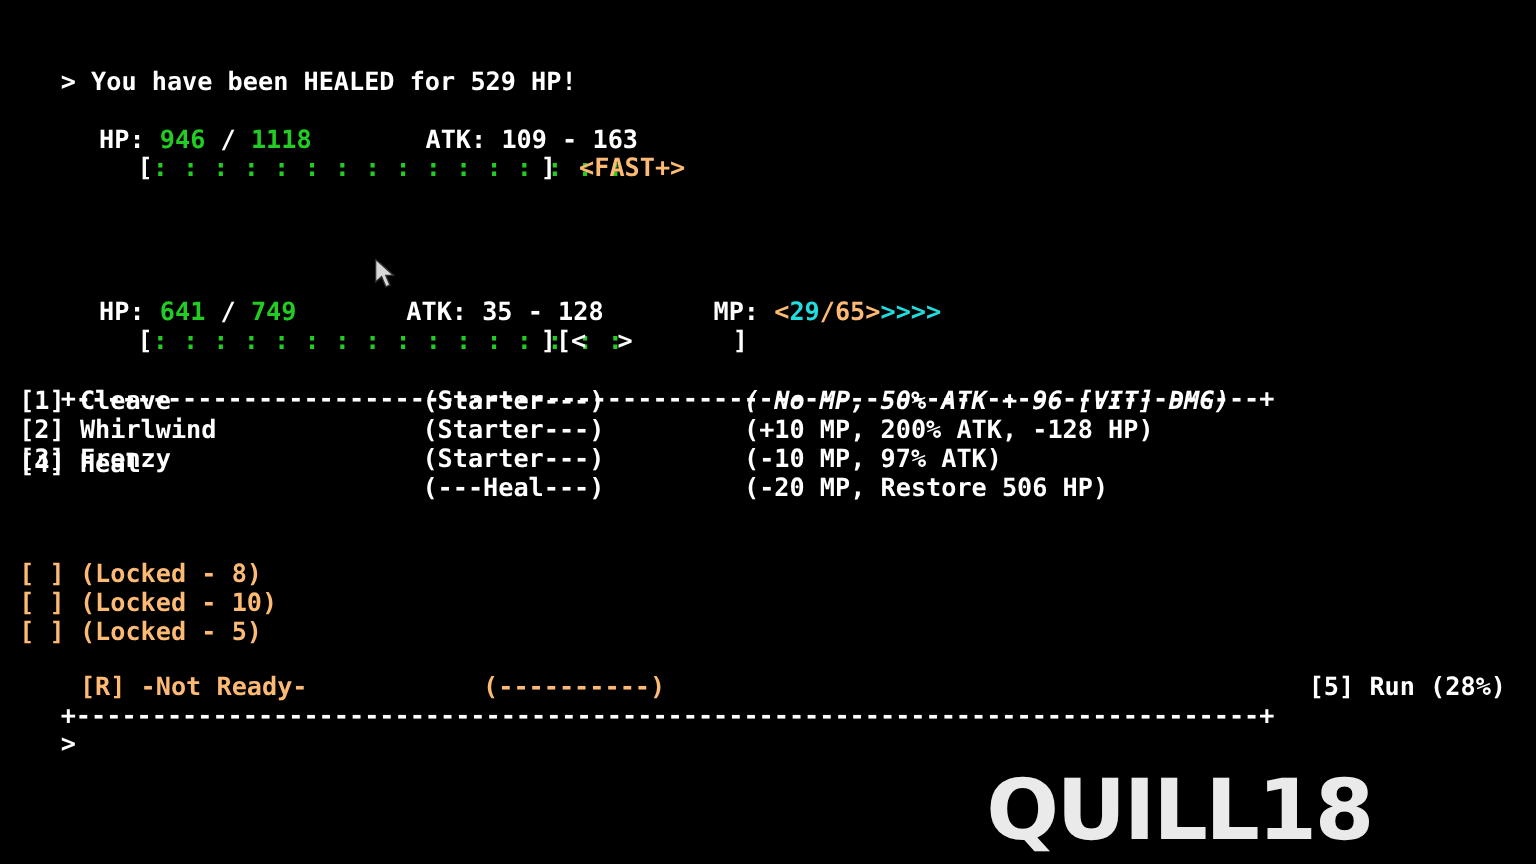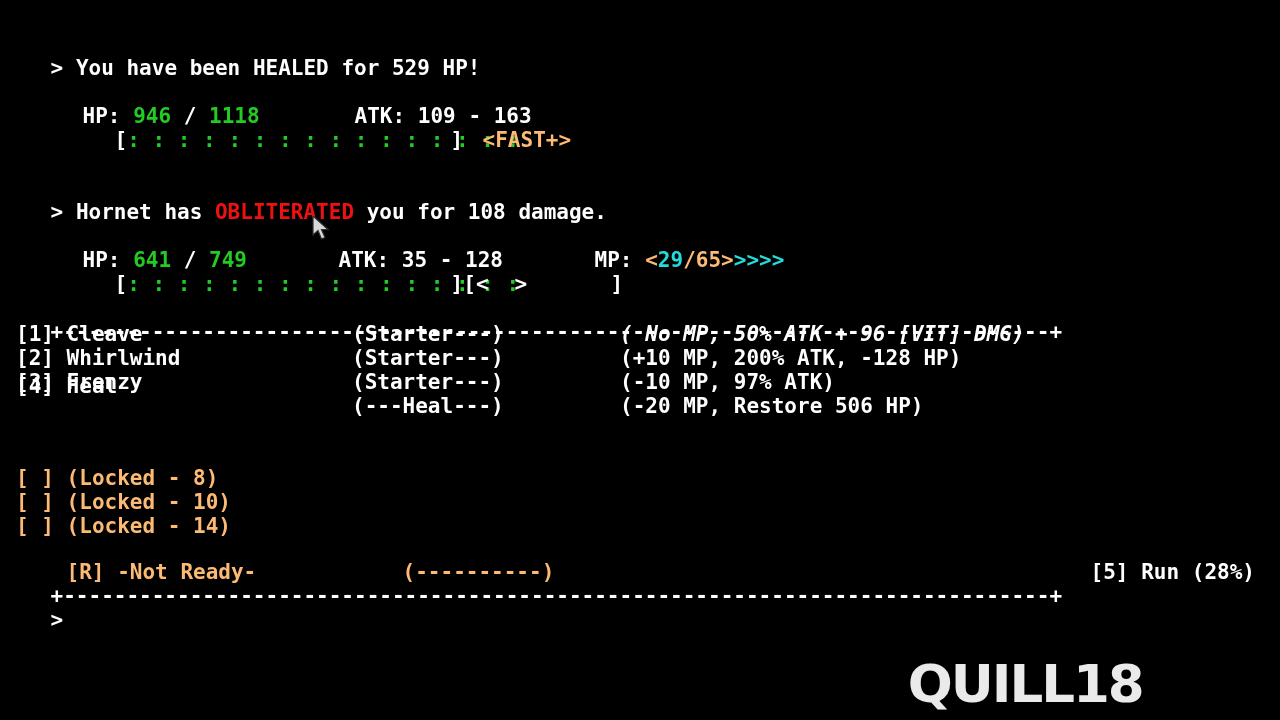--- a/index.html
+++ b/index.html
@@ -40,21 +40,21 @@
   .red    { color: #ee1111; }
   .cyan   { color: #22dddd; }
   .gray   { color: #fdba74; }
 
   
   #watermark {
     position: absolute;
     right: 16px;
     bottom: 10px;
     font-family: "DejaVu Sans", "Liberation Sans", sans-serif;
-    font-size: 52px;
+    font-size: 70px;
     font-weight: bold;
     color: #f2f2f2;
     letter-spacing: -2px;
     line-height: 1;
     opacity: 0.97;
   }
   #watermark .lg-q { display:inline-block; transform: scaleX(1.02); }
 
   
   #cursor {
@@ -80,23 +80,20 @@
   <div class="row" style="top:104px; left:64px;">
     <span class="seg white">[</span><span class="seg green">: : : : : : : : : : : : : : : :</span>
   </div>
   <div class="row" style="top:104px; left:400px;">
     <span class="seg white">]</span>
   </div>
   <div class="row" style="top:104px; left:432px;">
     <span class="seg gray">&lt;FAST+&gt;</span>
   </div>
 
-  <div class="row" style="top:176px; left:0px;">
-    <span class="white">&gt;</span><span class="seg white"> </span><span class="seg white">Hornet has </span><span class="seg red">OBLITERATED</span><span class="seg white"> you for 108 damage.</span>
-  </div>
 
   <div class="row" style="top:224px; left:32px;">
     <span class="seg white">HP:</span><span class="seg white"> </span><span class="seg green">641</span><span class="seg white"> </span><span class="seg white">/</span><span class="seg white"> </span><span class="seg green">749</span>
   </div>
   <div class="row" style="top:224px; left:288px;">
     <span class="seg white">ATK:</span><span class="seg white"> </span><span class="seg white">35</span><span class="seg white"> </span><span class="seg white">-</span><span class="seg white"> </span><span class="seg white">128</span>
   </div>
   <div class="row" style="top:224px; left:544px;">
     <span class="seg white">MP:</span><span class="seg white"> </span><span class="seg gray">&lt;</span><span class="seg cyan">29</span><span class="seg gray">/</span><span class="seg gray">65</span><span class="seg gray">&gt;</span><span class="seg cyan">&gt;&gt;&gt;&gt;</span>
   </div>
@@ -128,21 +125,21 @@
       <div class="row" style="top: 370px; left: 352px;"><span class="seg white">(Starter---)</span></div>
       <div class="row" style="top: 370px; left: 620px;"><span class="seg white">(-10 MP, 97% ATK)</span></div>
       <div class="row" style="top: 374px; left: 16px;"><span class="seg white">[4]</span><span class="seg white"> </span><span class="seg white">Heal</span></div>
       <div class="row" style="top: 394px; left: 352px;"><span class="seg white">(---Heal---)</span></div>
       <div class="row" style="top: 394px; left: 620px;"><span class="seg white">(-20 MP, Restore 506 HP)</span></div>
     </div>
 
   <div id="locked-list">
       <div class="row" style="top: 466px; left: 16px;"><span class="seg gray">[ ]</span><span class="seg gray"> </span><span class="seg gray">(Locked - 8)</span></div>
       <div class="row" style="top: 490px; left: 16px;"><span class="seg gray">[ ]</span><span class="seg gray"> </span><span class="seg gray">(Locked - 10)</span></div>
-      <div class="row" style="top: 514px; left: 16px;"><span class="seg gray">[ ]</span><span class="seg gray"> </span><span class="seg gray">(Locked - 14)</span></div>
+      <div class="row" style="top: 514px; left: 16px;"><span class="seg gray">[ ]</span><span class="seg gray"> </span><span class="seg gray">(Locked - 5)</span></div>
     </div>
 
   <div class="row" style="top:536px; left:16px;">
     <span class="seg gray">[R]</span><span class="seg gray"> </span><span class="seg gray">-Not Ready-</span>
   </div>
   <div class="row" style="top:536px; left:352px;">
     <span class="seg gray">(----------)</span>
   </div>
 
   <div class="row" style="top:536px; left:1040px;text-align:right;">

